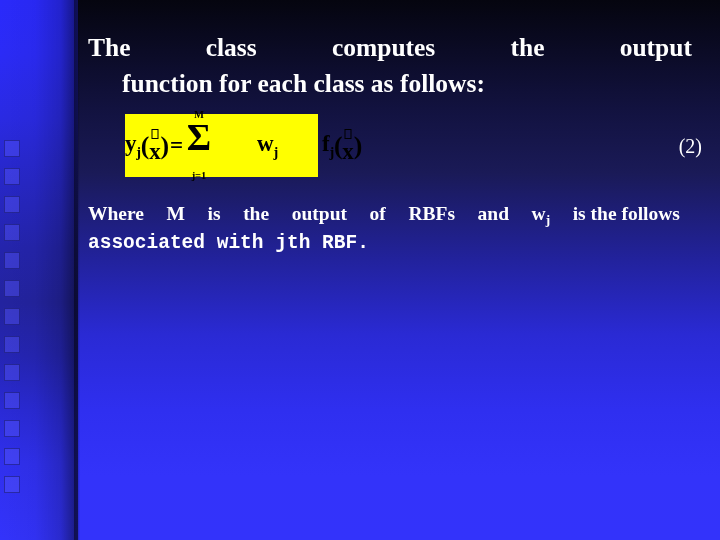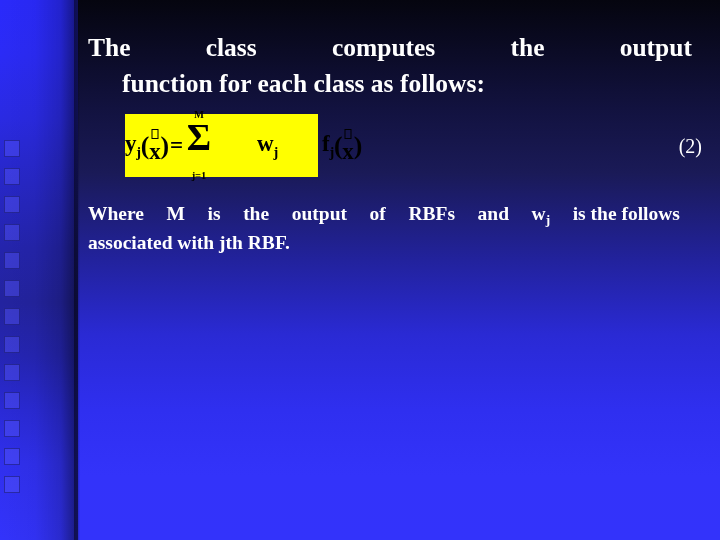--- a/index.html
+++ b/index.html
@@ -139,20 +139,21 @@
     line-height: 1.45;
   }
   .body-line1 {
     display: flex;
     justify-content: space-between;
     width: 100%;
     white-space: nowrap;
   }
   .body-line2 {
     white-space: nowrap;
+    font-family: Liberation Mono, monospace;
   }
   .sub {
     font-size: 0.68em;
     vertical-align: -0.32em;
     font-weight: bold;
   }
 
   
   .formula-box {
     position: absolute;

